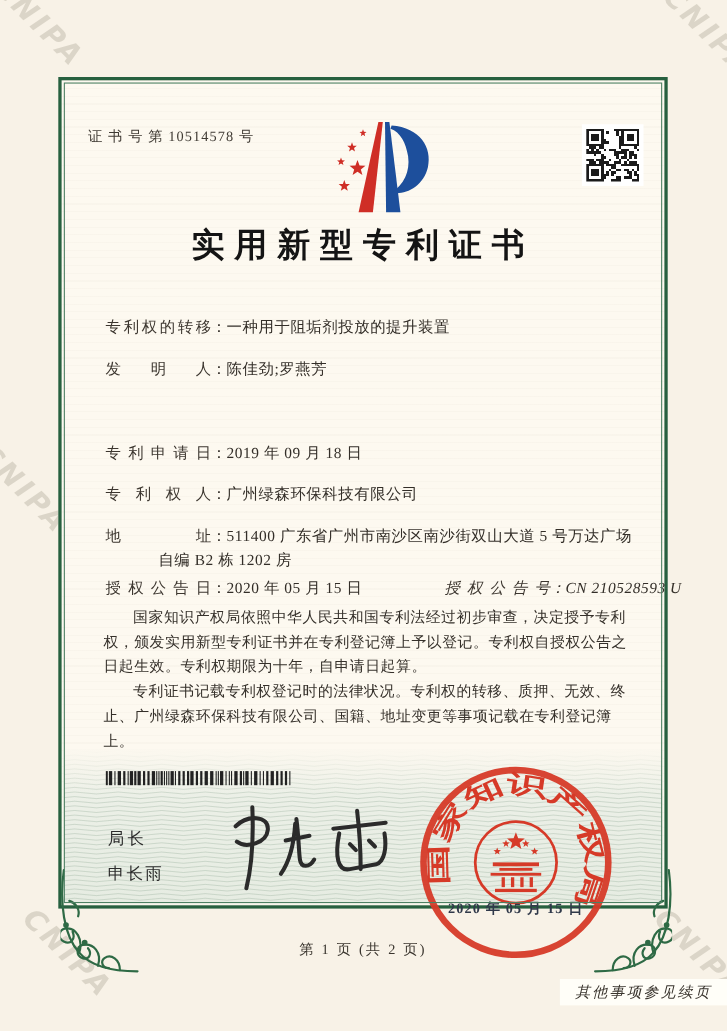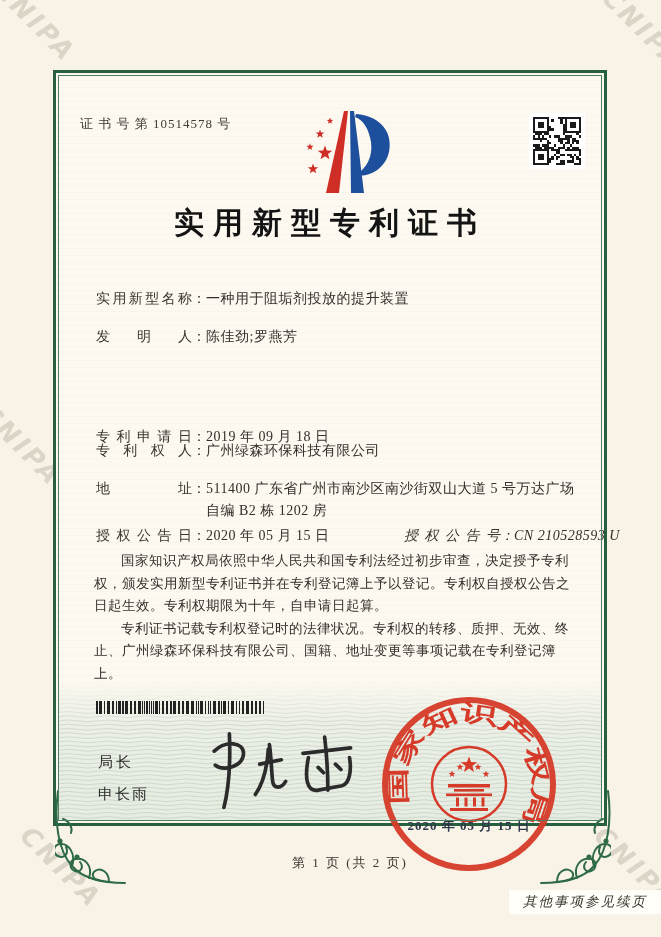--- a/index.html
+++ b/index.html
@@ -37,23 +37,23 @@
   .logo{position:absolute;left:243px;top:32px;width:96px;height:94px;}
   .qr-wrap{position:absolute;left:473px;top:40px;width:56px;height:56px;background:#ffffff;
            display:flex;align-items:center;justify-content:center;}
   .title{position:absolute;left:0;top:130px;width:100%;text-align:center;
          font-size:30px;font-weight:bold;letter-spacing:9px;color:#141414;}
   
   .frow{position:absolute;left:40px;font-size:14px;line-height:22px;color:#332e28;white-space:nowrap;}
   .flabel{display:inline-block;width:96px;text-align:justify;text-align-last:justify;vertical-align:top;color:#3c362f;}
   .colon{display:inline-block;width:14px;vertical-align:top;}
   .fvalue{letter-spacing:0.5px;}
-  .r1{top:215px;} .r2{top:253px;} .r3{top:291px;} .r4{top:329px;margin-top:24px;} .r5{top:367px;}
+  .r1{top:215px;} .r2{top:253px;} .r3{top:291px;} .r4{top:329px;} .r5{top:367px;}
   .r6{top:405px;} .r7{top:452px;}
-  .addr-line2{display:block;margin-left:110px;line-height:22px;}
+  .addr-line2{display:block;margin-left:48px;line-height:22px;}
   .grant-no{position:absolute;left:308px;top:0;font-style:italic;}
   
   .paras{position:absolute;left:38px;top:477px;width:486px;font-size:13.5px;
          line-height:22.5px;color:#35302a;}
   .paras p{margin:0;text-indent:2em;letter-spacing:0.5px;}
   
   .wave-zone{position:absolute;left:2px;right:2px;top:608px;bottom:2px;
              background:linear-gradient(180deg,#eef1e9,#e6ece2);overflow:hidden;}
   .wave-zone svg{position:absolute;inset:0;width:100%;height:100%;}
   .wave-zone::after{content:'';position:absolute;left:0;right:0;top:0;height:42px;
@@ -63,21 +63,21 @@
   .bureau-title{position:absolute;left:42px;top:680px;font-size:15px;letter-spacing:3px;color:#2b2b2b;}
   .bureau-name{position:absolute;left:42px;top:712px;font-size:15px;letter-spacing:2px;color:#2b2b2b;}
   .signature{position:absolute;left:140px;top:650px;width:175px;height:92px;}
   .seal{position:absolute;left:324px;top:622px;width:178px;height:178px;}
   .seal-date{position:absolute;left:324px;top:744px;width:178px;text-align:center;
              font-size:13px;font-weight:bold;color:#30394a;letter-spacing:1px;}
   .corner{position:absolute;width:74px;height:96px;}
   .corner-left{left:-1px;top:716px;transform:scaleX(-1);}
   .corner-right{left:481px;top:716px;}
   .page-num{position:absolute;left:0;top:781px;width:100%;text-align:center;
-            font-size:13px;color:#3a352e;letter-spacing:2px;margin-left:20px;}
+            font-size:13px;color:#3a352e;letter-spacing:2px;}
   
   .continuation{position:absolute;left:0;top:890px;width:661px;text-align:right;}
   .continuation span{display:inline-block;background:#fffef8;padding:3px 14px;
                      font-size:13.5px;color:#3a352e;letter-spacing:2px;font-style:italic;}
 </style>
 </head>
 <body>
 
 <span class="wm wm1">CNIPA</span>
 <span class="wm wm2">CNIPA</span>
@@ -334,21 +334,21 @@
         <rect x="13" y="20" width="1" height="1" fill="#1b1b1b"></rect>
         <rect x="18" y="20" width="1" height="1" fill="#1b1b1b"></rect>
         <rect x="19" y="20" width="1" height="1" fill="#1b1b1b"></rect>
         <rect x="20" y="20" width="1" height="1" fill="#1b1b1b"></rect>
       </svg>
   </div>
 
   <div class="title">实用新型专利证书</div>
 
   <div class="frow r1">
-    <span class="flabel">实用新型名称</span><span class="colon">：</span><span class="fvalue">一种用于阻垢剂投放的提升装置</span>
+    <span class="flabel">专利权的转移</span><span class="colon">：</span><span class="fvalue">一种用于阻垢剂投放的提升装置</span>
   </div>
   <div class="frow r2">
     <span class="flabel">发明人</span><span class="colon">：</span><span class="fvalue">陈佳劲;罗燕芳</span>
   </div>
   <div class="frow r4">
     <span class="flabel">专利申请日</span><span class="colon">：</span><span class="fvalue">2019 年 09 月 18 日</span>
   </div>
   <div class="frow r5">
     <span class="flabel">专利权人</span><span class="colon">：</span><span class="fvalue">广州绿森环保科技有限公司</span>
   </div>

